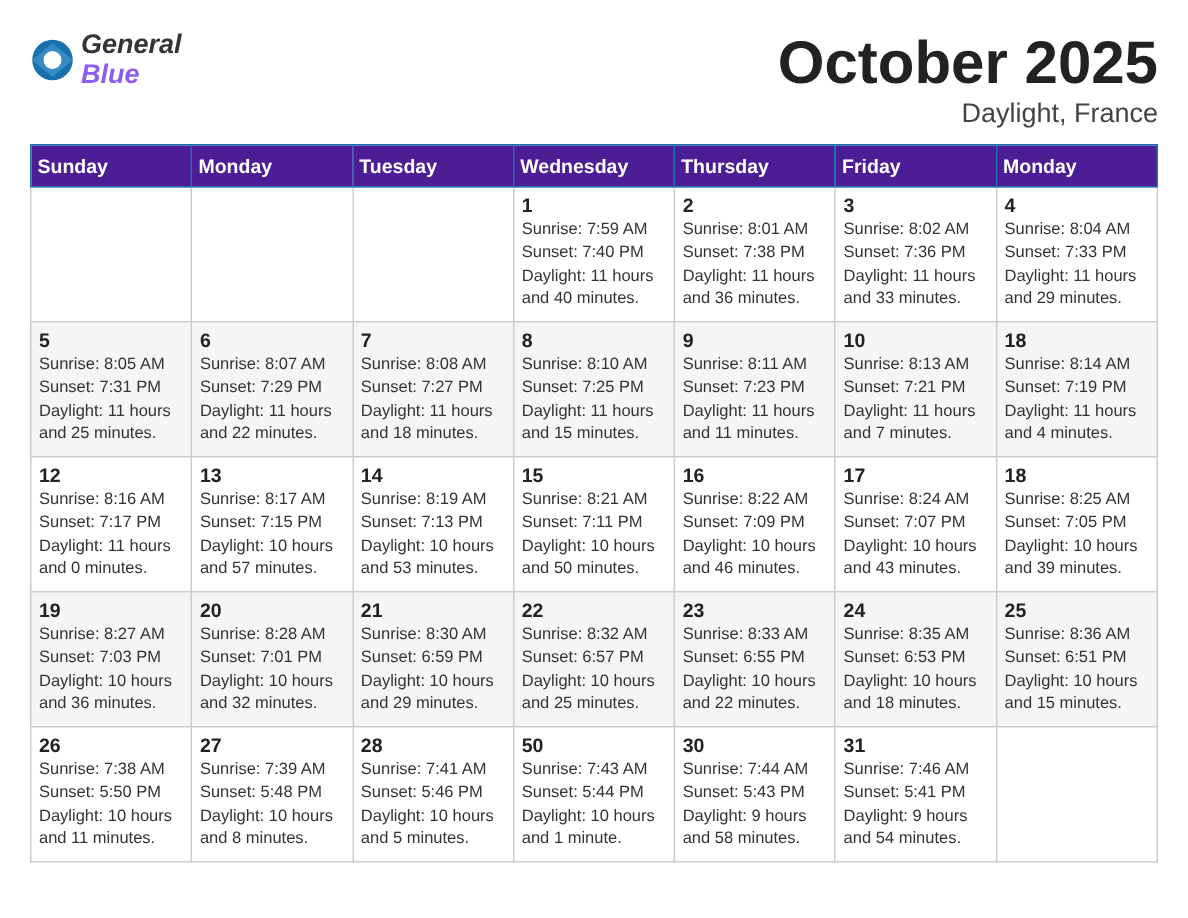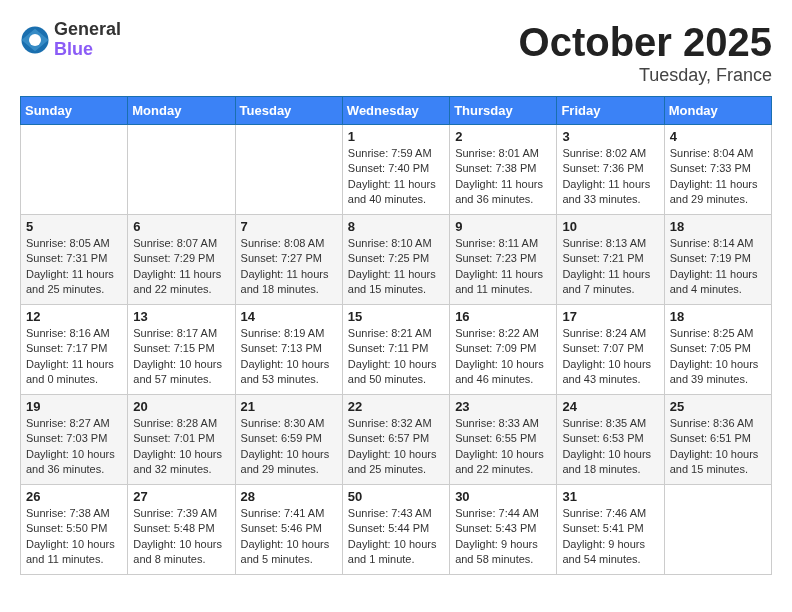--- a/index.html
+++ b/index.html
@@ -19,20 +19,21 @@
     .logo {
       display: flex;
       align-items: center;
     }
     .logo-text {
       display: flex;
       flex-direction: column;
       font-size: 18px;
       font-weight: bold;
       line-height: 1.1;
+      font-style: italic;
     }
     .logo-general { color: #333; }
     .logo-blue { color: #8b5cf6; }
     .logo-icon {
       width: 30px;
       height: 30px;
       margin-right: 4px;
     }
     .title-block {
       text-align: right;
@@ -46,21 +47,21 @@
       font-size: 18px;
       font-weight: normal;
       color: #444;
     }
     table {
       width: 100%;
       border-collapse: collapse;
       font-size: 11px;
     }
     thead tr th {
-      background-color: #3b82f6;
+      background-color: #4c1d95;
       color: #fff;
       padding: 6px 4px;
       text-align: left;
       font-size: 13px;
       font-weight: bold;
       border: 1px solid #1a6faf;
     }
     tbody tr td {
       border: 1px solid #ccc;
       vertical-align: top;
@@ -97,21 +98,21 @@
       <polygon points="20,5 38,20 20,35 2,20" fill="#4a9fd4" opacity="0.6"></polygon>
       <circle cx="20" cy="20" r="8" fill="#fff"></circle>
     </svg>
     <div class="logo-text">
       <span class="logo-general">General</span>
       <span class="logo-blue">Blue</span>
     </div>
   </div>
   <div class="title-block">
     <h1>October 2025</h1>
-    <h2>Tuesday, France</h2>
+    <h2>Daylight, France</h2>
   </div>
 </div>
 
 <table>
   <thead>
     <tr>
     <th>Sunday</th>
         <th>Monday</th>
         <th>Tuesday</th>
         <th>Wednesday</th>

